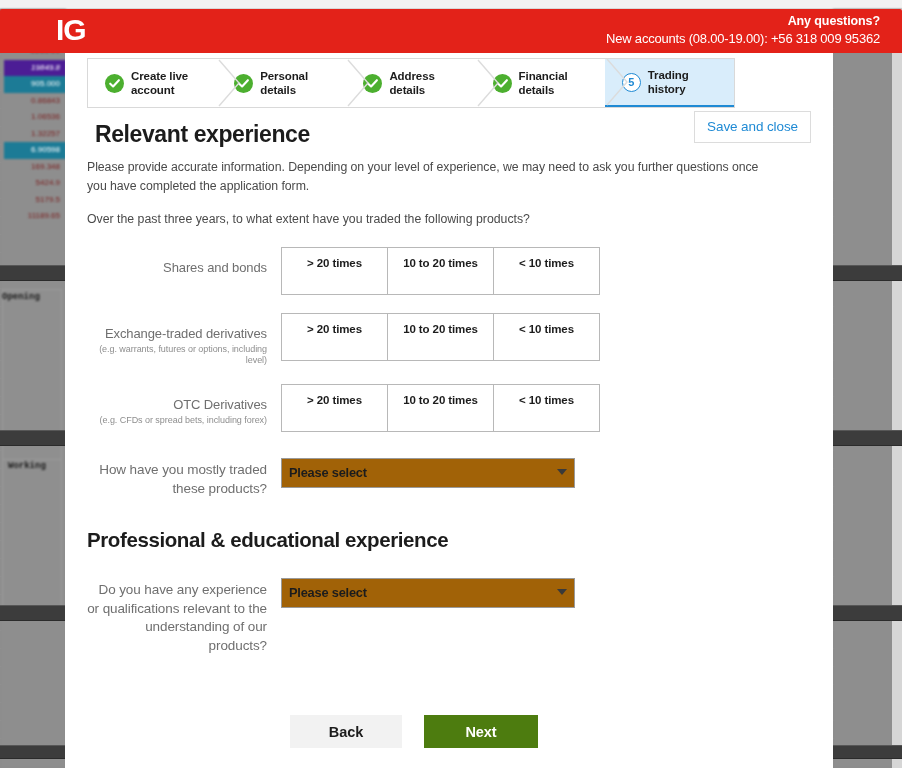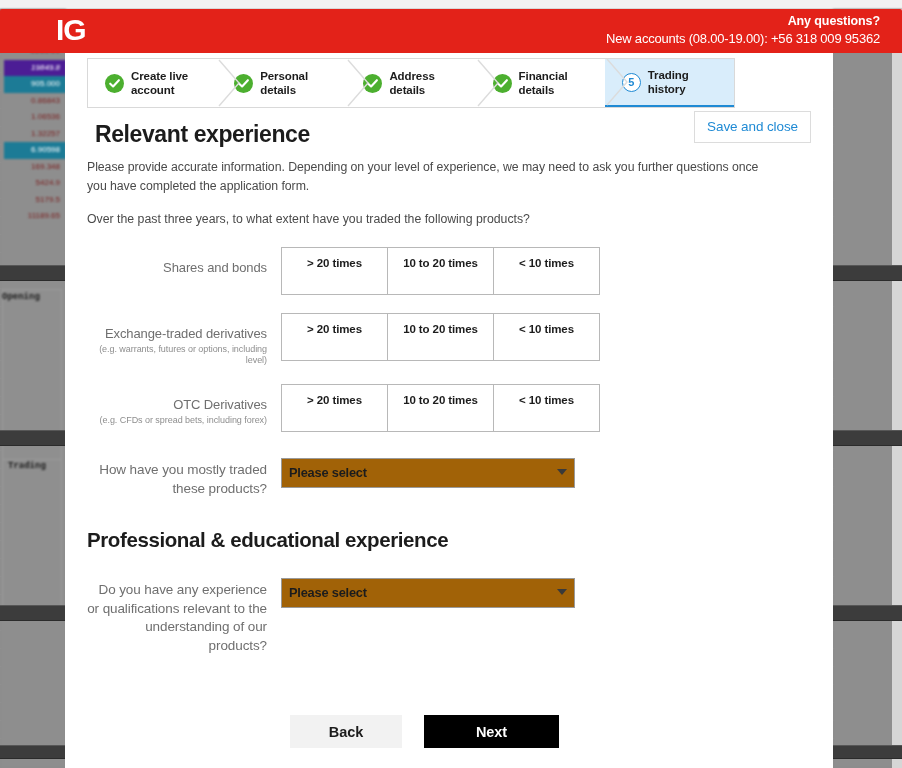--- a/index.html
+++ b/index.html
@@ -318,22 +318,22 @@
     font-weight: bold;
     font-family: "Liberation Sans", sans-serif;
     letter-spacing: -0.1px;
   }
   .btn-back {
     width: 112px; height: 33px;
     background: #f2f2f2;
     color: #1c1c1c;
   }
   .btn-next {
-    width: 135px; height: 33px;
-    background: #000000;
+    width: 114px; height: 33px;
+    background: #4d7c0f;
     color: #ffffff;
   }
 </style>
 </head>
 <body>
 
 <div id="root">
 
   <div class="bg">
     <div class="bg-rowlines"></div>
@@ -362,21 +362,21 @@
         <span class="q">1.06536</span>
         <span class="q">1.32257</span>
         <span class="q hl-blue">6.90598</span>
         <span class="q">169.348</span>
         <span class="q">5424.9</span>
         <span class="q">5179.5</span>
         <span class="q">11189.65</span>
       </div>
 
     <div class="bg-label" style="left:2px; top:292px;">Opening</div>
-    <div class="bg-label" style="left:8px; top:461px;">Trading</div>
+    <div class="bg-label" style="left:8px; top:461px;">Working</div>
   </div>
 
   <div class="header">
     <div class="logo">IG</div>
     <div class="header-contact">
       <div class="q-line">Any questions?</div>
       <div class="p-line">New accounts (08.00-19.00): +56 318 009 95362</div>
     </div>
   </div>
 

